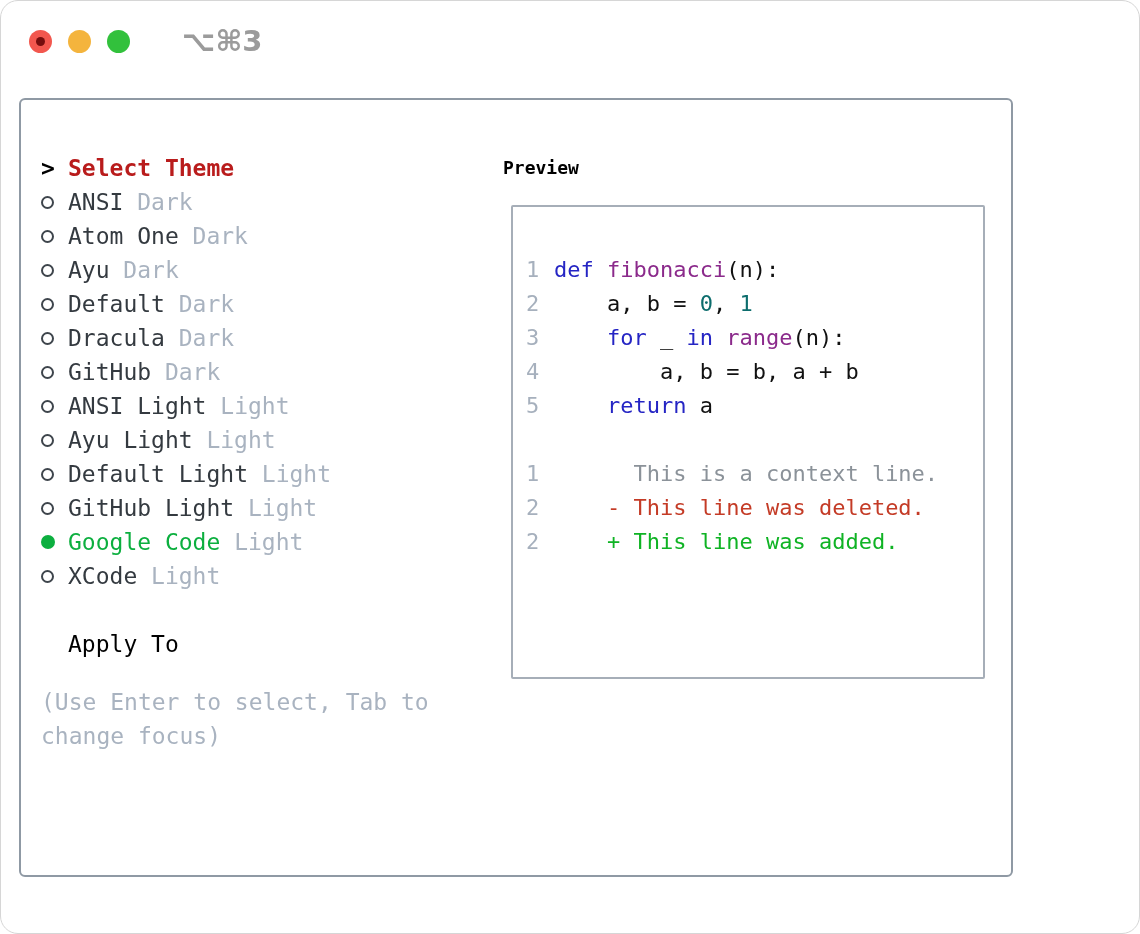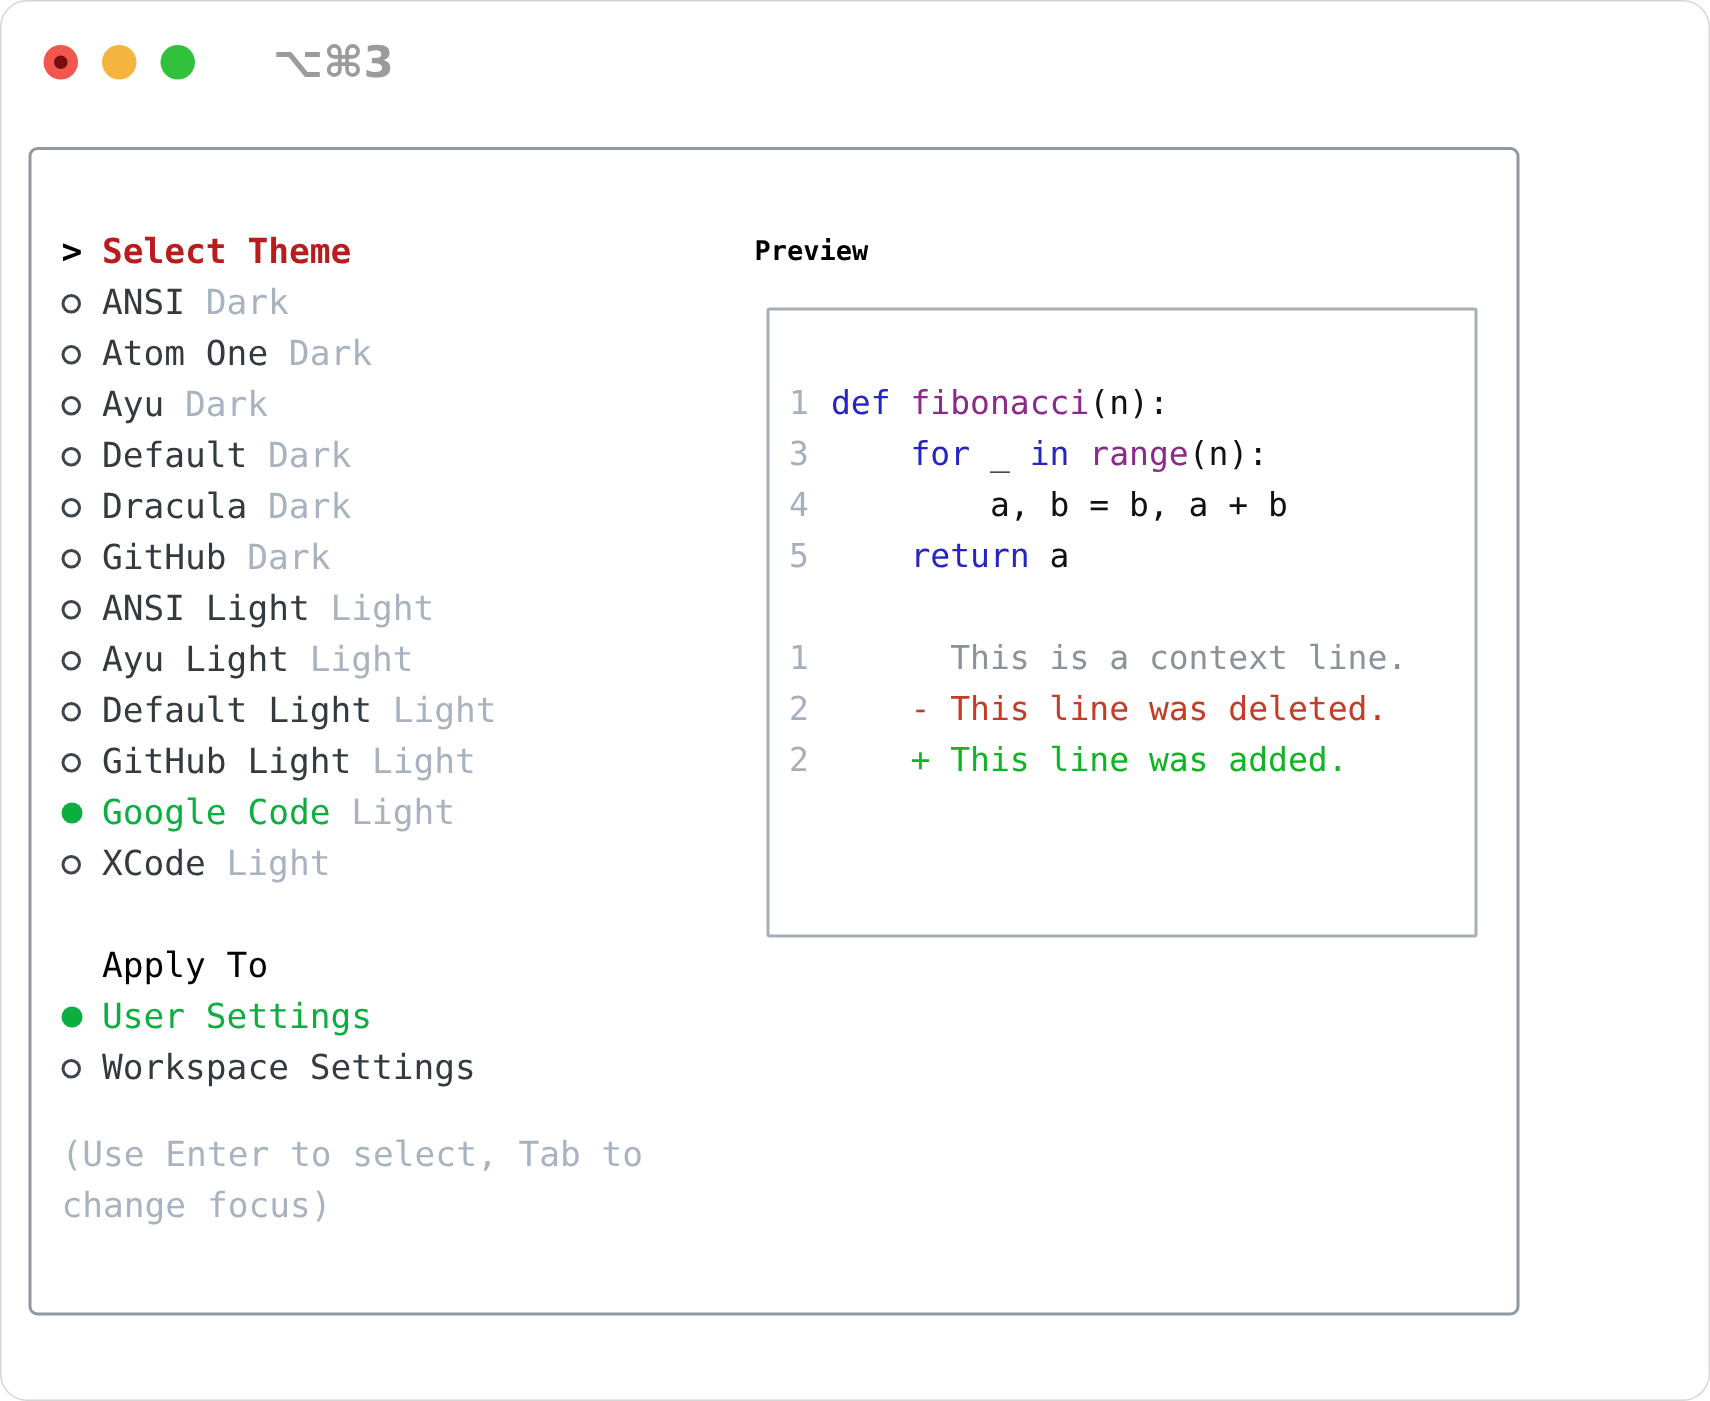--- a/index.html
+++ b/index.html
@@ -43,21 +43,21 @@
   .tvariant { color: var(--muted); margin-left: 13.8px; }
   .apply-section { margin-top: 34px; }
   .apply-label { color: #000; }
   .hint { margin-top: 24px; color: var(--muted); }
   .hint div { height: 34px; line-height: 34px; white-space: pre; }
 
   
   .right-pane { position: absolute; left: 482px; top: 51px; }
   .preview-title { height: 34px; line-height: 34px; font-size: 18px;
                    font-weight: bold; color: #000; }
-  .preview-box { margin-top: 20px; margin-left: 8px; width: 474px; height: 420px;
+  .preview-box { margin-top: 20px; margin-left: 8px; width: 474px; height: 474px;
                  border: 2px solid var(--preview_border); border-radius: 2px;
                  padding: 46px 0 0 13px; background: #fff; overflow: hidden; }
   .pline { height: 34px; line-height: 34px; font-size: 22px; white-space: pre; }
   .lnum { display: inline-block; width: 28px; color: var(--line_number); }
   .tk-kwd { color: var(--syntax_keyword); }
   .tk-typ { color: var(--syntax_function); }
   .tk-lit { color: var(--syntax_literal); }
   .tk-pln { color: var(--syntax_plain); }
   .blank-line { height: 34px; }
   .dk-context { color: var(--diff_context); }
@@ -99,37 +99,34 @@
           <div class="row"><span class="marker-col"><span class="ring"></span></span><span class="tname">GitHub Light</span><span class="tvariant">Light</span></div>
           <div class="row"><span class="marker-col"><span class="ring sel"></span></span><span class="tname sel">Google Code</span><span class="tvariant">Light</span></div>
           <div class="row"><span class="marker-col"><span class="ring"></span></span><span class="tname">XCode</span><span class="tvariant">Light</span></div>
         </div>
 
       <div class="apply-section">
         <div class="row">
           <span class="marker-col"></span>
           <span class="apply-label">Apply To</span>
         </div>
-        <div id="apply-list">
-            <div class="row"><span class="marker-col"><span class="ring sel"></span></span><span class="tname sel">User Settings</span></div>
-            <div class="row"><span class="marker-col"><span class="ring"></span></span><span class="tname">Workspace Settings</span></div>
-          </div>
       </div>
 
       <div class="hint">
         <div>(Use Enter to select, Tab to</div>
         <div>change focus)</div>
       </div>
     </div>
 
     <div class="right-pane">
       <div class="preview-title">Preview</div>
       <div class="preview-box">
         <div id="code-lines">
             <div class="pline"><span class="lnum">1</span><span class="tk-kwd">def</span><span class="tk-pln"> </span><span class="tk-typ">fibonacci</span><span class="tk-pln">(n):</span></div>
+            <div class="pline"><span class="lnum">2</span><span class="tk-pln">    a, b = </span><span class="tk-lit">0</span><span class="tk-pln">, </span><span class="tk-lit">1</span></div>
             <div class="pline"><span class="lnum">3</span><span class="tk-pln">    </span><span class="tk-kwd">for</span><span class="tk-pln"> _ </span><span class="tk-kwd">in</span><span class="tk-pln"> </span><span class="tk-typ">range</span><span class="tk-pln">(n):</span></div>
             <div class="pline"><span class="lnum">4</span><span class="tk-pln">        a, b = b, a + b</span></div>
             <div class="pline"><span class="lnum">5</span><span class="tk-pln">    </span><span class="tk-kwd">return</span><span class="tk-pln"> a</span></div>
           </div>
         <div class="blank-line"></div>
         <div id="diff-lines">
             <div class="pline"><span class="lnum">1</span><span class="dk-context">      This is a context line.</span></div>
             <div class="pline"><span class="lnum">2</span><span class="dk-removed">    - This line was deleted.</span></div>
             <div class="pline"><span class="lnum">2</span><span class="dk-added">    + This line was added.</span></div>
           </div>

